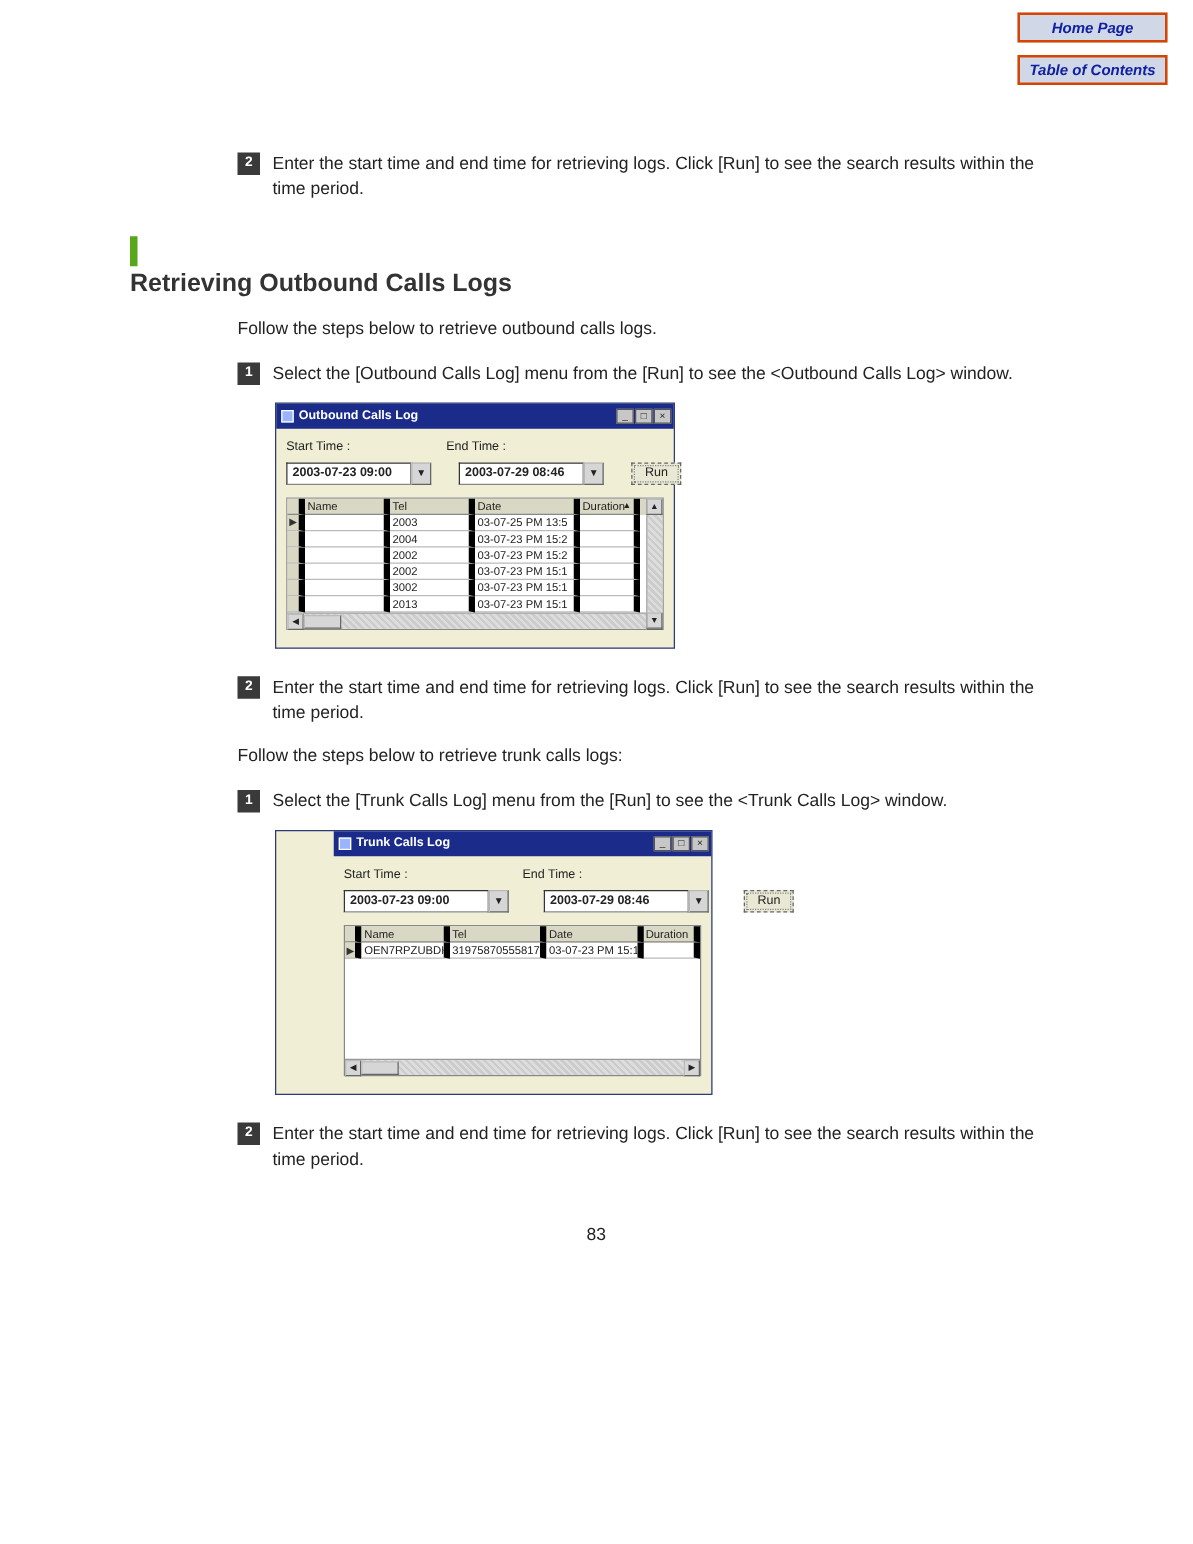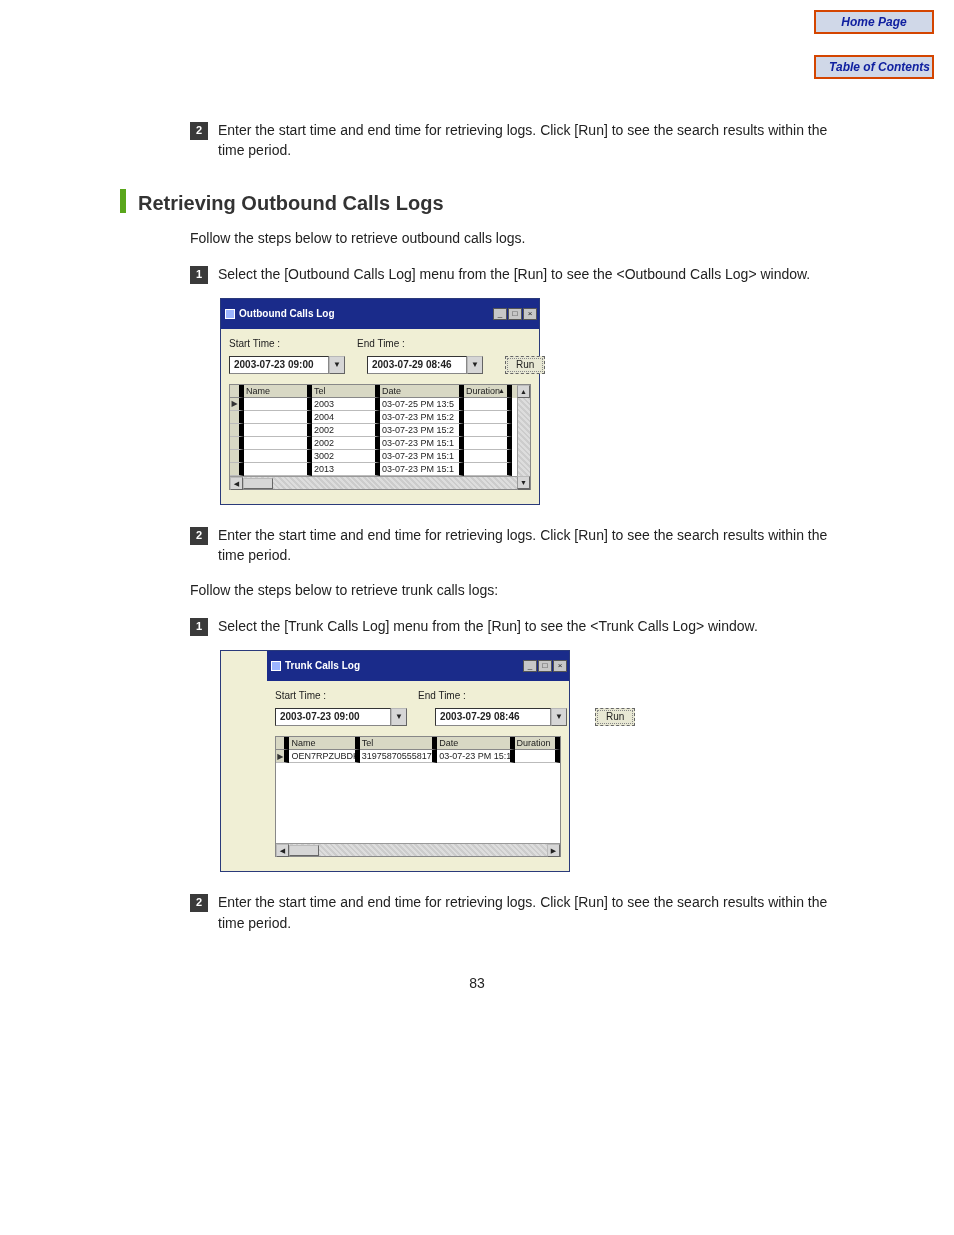--- a/index.html
+++ b/index.html
@@ -20,55 +20,55 @@
     font-family: "Trebuchet MS", sans-serif;
     font-weight: bold;
     font-style: italic;
     font-size: 12px;
     color: #1020a0;
     text-align: center;
     padding: 3px 2px;
     cursor: pointer;
   }
   .nav-home { top: 10px; }
-  .nav-toc  { top: 55px; text-align: right; }
+  .nav-toc  { top: 44px; }
   .page-inner {
     padding: 110px 100px 60px 100px;
     color: #222;
     font-size: 14px;
     line-height: 1.45;
   }
   .step-row { display: flex; align-items: flex-start; margin: 10px 0 14px 90px; }
   .step-num {
     flex: 0 0 18px; height: 18px; background: #3a3a3a; color: #fff;
     font-size: 11px; font-weight: bold; display: flex; align-items: center;
     justify-content: center; margin-right: 10px; margin-top: 2px;
   }
   .step-text { flex: 1; }
   .section-title {
-    display: flex; margin: 28px 0 10px 20px;
+    display: flex; margin: 28px 0 10px 4px; flex-direction: column;
   }
   .green-bar { width: 6px; height: 24px; background: #59a61b; margin-right: 12px; }
   .section-title h2 {
     margin: 0; font-size: 20px; font-weight: bold; color: #333;
   }
   .section-intro { margin: 0 0 16px 90px; }
 
   
   .win {
     margin: 14px 0 20px 120px;
     border: 1.2px solid #2a3a7a;
     background: #f0efd5;
     font-size: 10px;
     font-family: Tahoma, Arial, sans-serif;
   }
   .win-outbound { width: 320px; }
   .win-trunk    { width: 350px; padding-left: 46px; }
   .titlebar {
-    background: #1a2b8a; color: #fff; height: 30px; display: flex;
+    background: #1a2b8a; color: #fff; height: 20px; display: flex;
     align-items: center; justify-content: space-between; padding: 0 2px 0 4px;
   }
   .titlebar .t-left { display: flex; align-items: center; gap: 4px; }
   .t-icon { width: 10px; height: 10px; background: #9bb4ff; border: 1px solid #fff; }
   .t-title { font-weight: bold; font-size: 10px; }
   .t-btns { display: flex; gap: 1px; }
   .t-btn {
     width: 14px; height: 12px; background: #c7c7c7; border: 1px solid #555;
     font-size: 8px; line-height: 10px; text-align: center; color: #222;
   }

